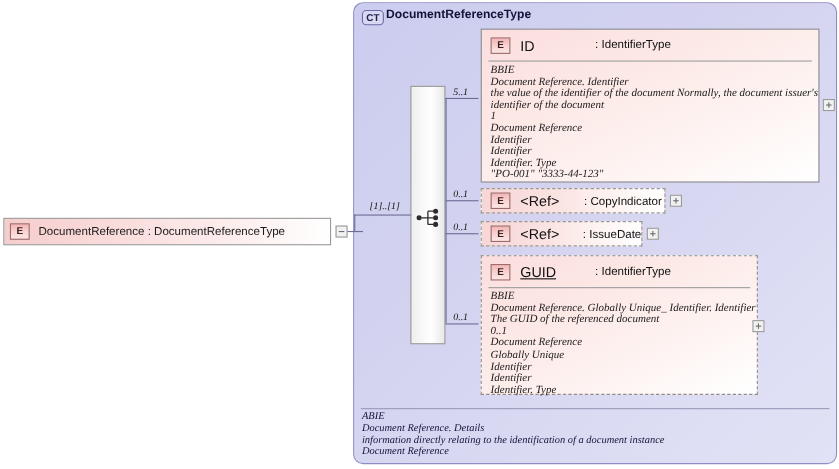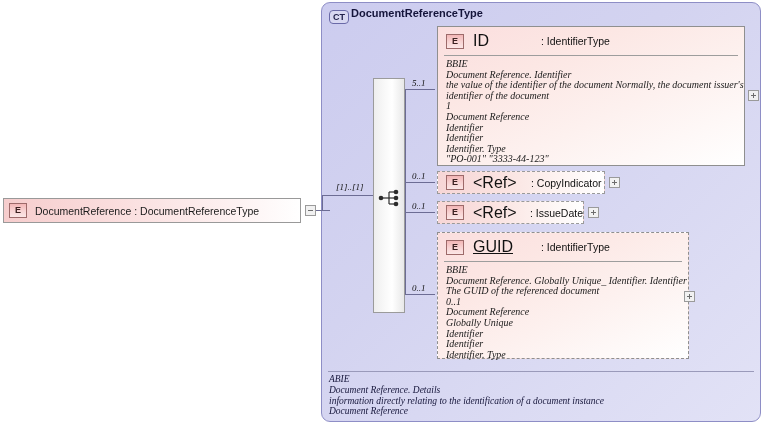--- a/index.html
+++ b/index.html
@@ -104,21 +104,21 @@
   }
   .detail-box.solid { border: 1px solid #8f8f8f; }
   .detail-box.dashed { border: 1px dashed #8f8f8f; }
 
   .detail-head {
     display: flex;
     align-items: center;
     height: 22px;
   }
   .detail-name {
-    font-size: 16px;
+    font-size: 13px;
     color: #111111;
     white-space: nowrap;
   }
   .detail-type {
     font-size: 10.5px;
     color: #111111;
     white-space: nowrap;
   }
   .detail-rule { height: 1px; background: #9d9d9d; }
   .detail-body {

